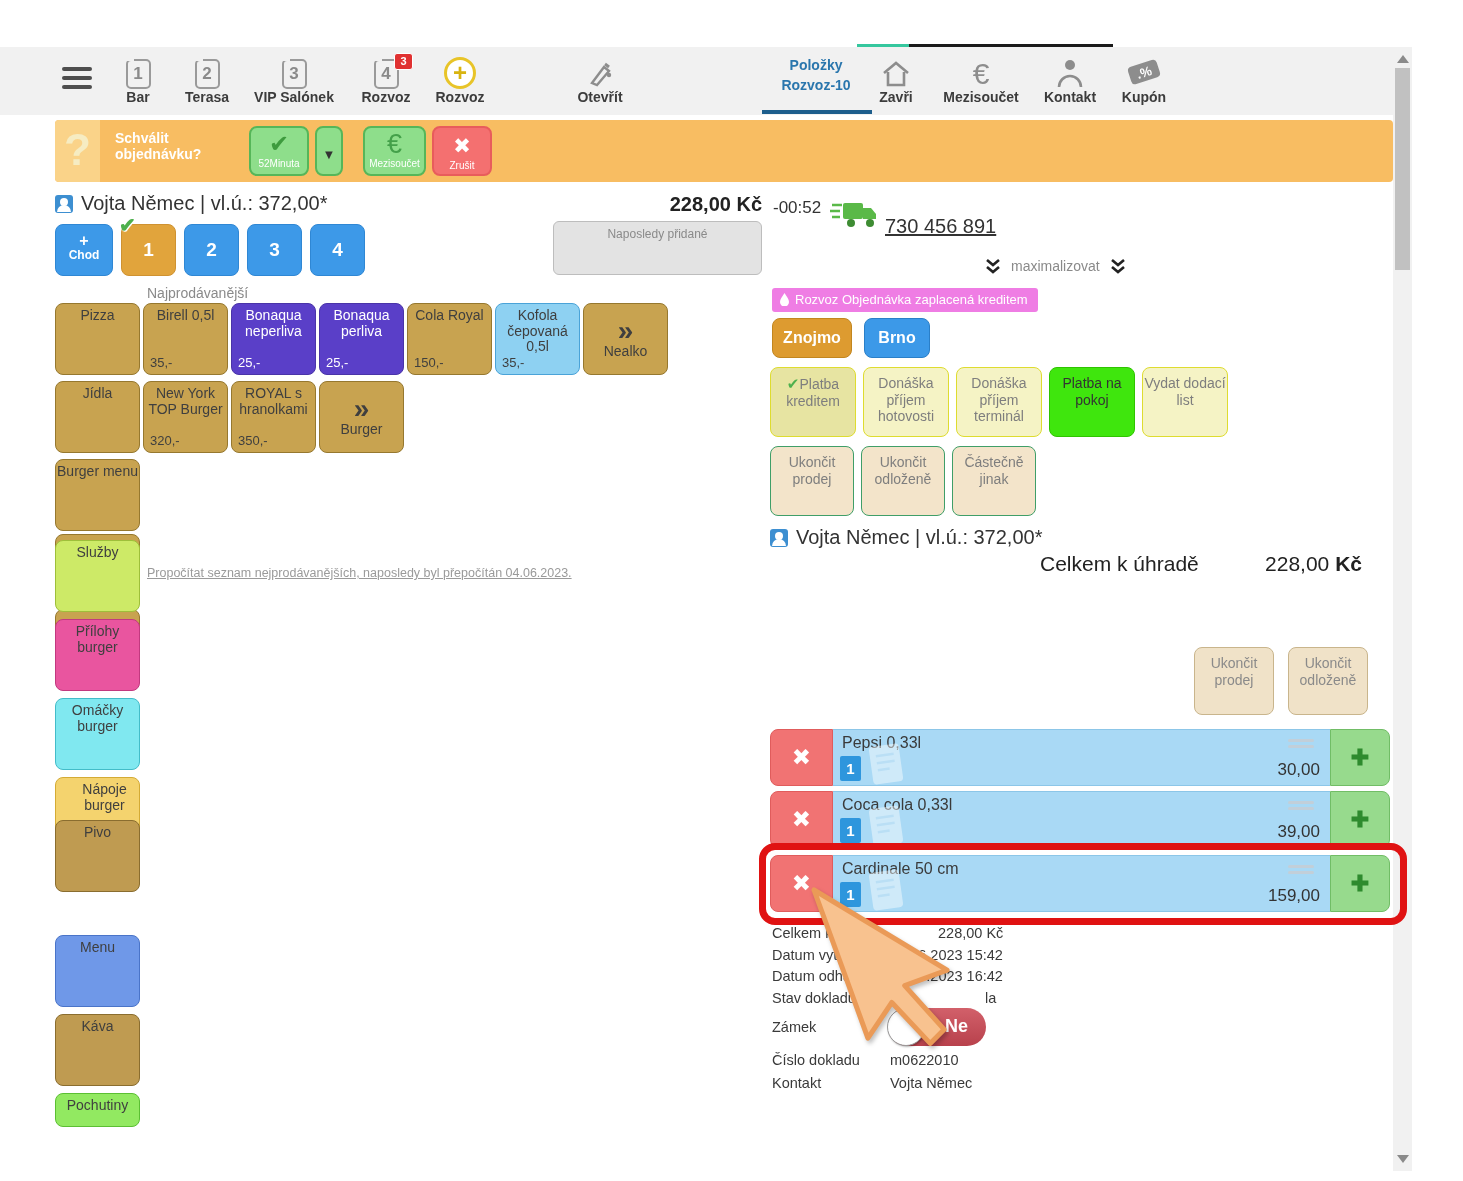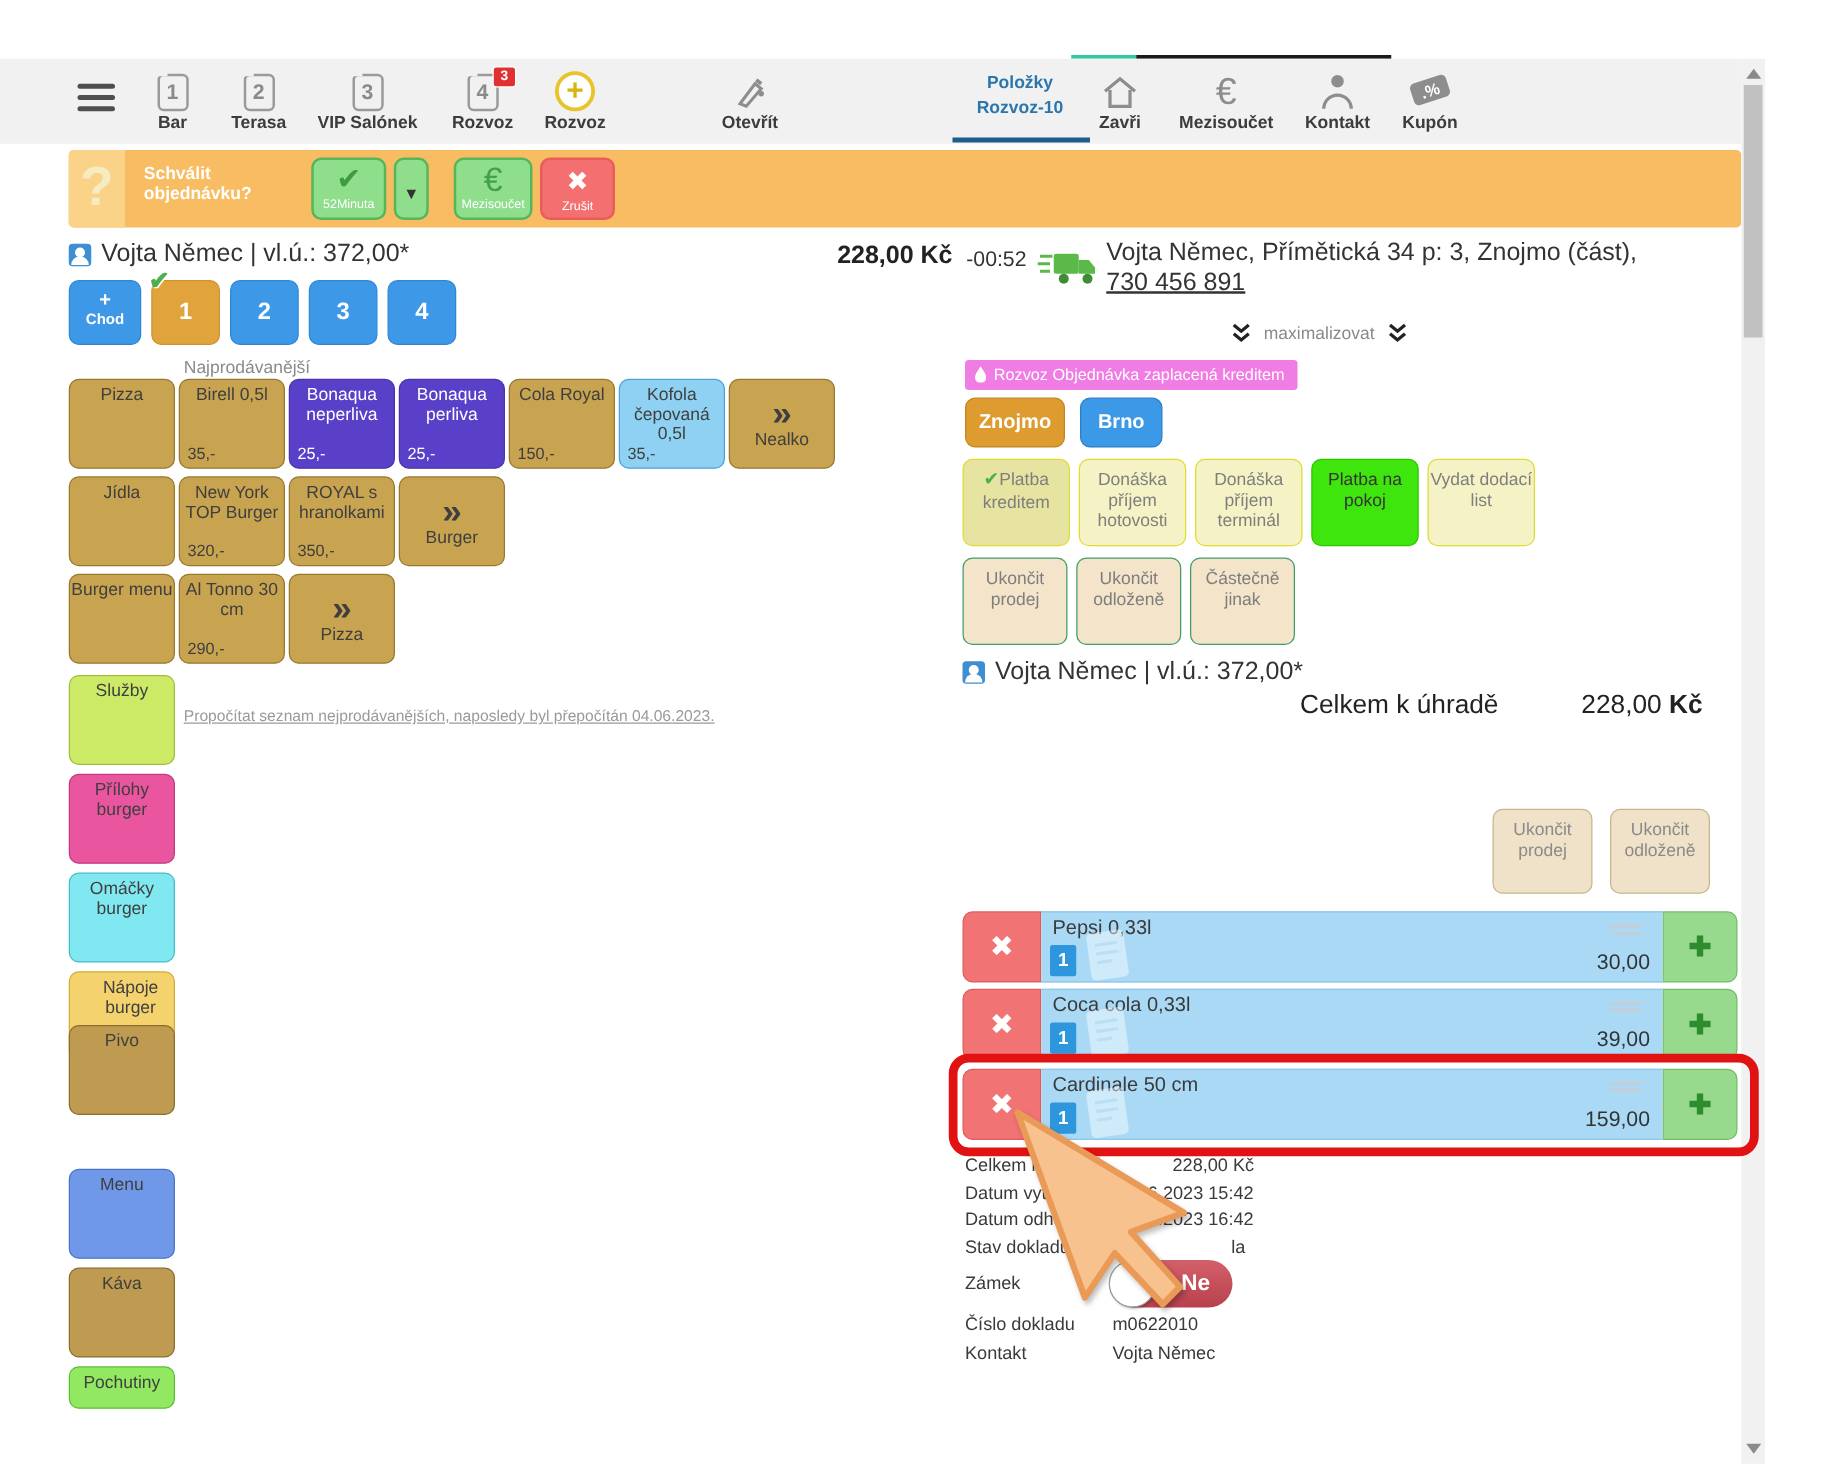--- a/index.html
+++ b/index.html
@@ -233,20 +233,21 @@
       <span class="glyph" style="font-size:21px;margin-top:5px;">✖</span>
       <span class="lbl">Zrušit</span>
     </div>
   </div>
 
   <div class="cust-row" style="left:55px;top:192px;">
     <span class="person-chip"></span>
     <span>Vojta Němec | vl.ú.: 372,00*</span>
   </div>
   <div class="abs" style="left:600px;top:193px;width:162px;text-align:right;font-size:20px;font-weight:bold;color:#222;">228,00 Kč</div>
+  <div class="gray-note-box"><span>Naposledy přidané</span></div>
 
   <div class="abs" style="left:55px;top:224px;display:flex;gap:8px;">
     <div class="course chod">
       <span class="pl">+</span>
       <span>Chod</span>
     </div>
     <div class="course active">
       <span class="chk">✔</span>
       <span>1</span>
     </div>
@@ -265,21 +266,21 @@
     <div class="tile tan"><span>Cola Royal</span><span class="price">150,-</span></div>
     <div class="tile lblue"><span>Kofola čepovaná 0,5l</span><span class="price">35,-</span></div>
     <div class="tile tan"><span class="chev">»</span><span>Nealko</span></div>
   </div>
   <div class="prow" style="left:55px;top:381px;">
     <div class="tile tan"><span>Jídla</span></div>
     <div class="tile tan"><span>New York TOP Burger</span><span class="price">320,-</span></div>
     <div class="tile tan"><span>ROYAL s hranolkami</span><span class="price">350,-</span></div>
     <div class="tile tan"><span class="chev">»</span><span>Burger</span></div>
   </div>
-  <div class="prow" style="left:55px;top:459px;">
+  <div class="prow" style="left:55px;top:459px;flex-direction:column;">
     <div class="tile tan"><span>Burger menu</span></div>
     <div class="tile tan"><span>Al Tonno 30 cm</span><span class="price">290,-</span></div>
     <div class="tile tan"><span class="chev">»</span><span>Pizza</span></div>
   </div>
 
   <div class="tile cat c-sluzby" style="top:540px;"><span>Služby</span></div>
   <div class="tile cat c-prilohy" style="top:619px;"><span>Přílohy burger</span></div>
   <div class="tile cat c-omacky" style="top:698px;"><span>Omáčky burger</span></div>
   <div class="tile cat c-napoje" style="top:777px;padding-left:14px;"><span>Nápoje burger</span></div>
   <div class="tile cat c-pivo" style="top:820px;"><span>Pivo</span></div>
@@ -291,21 +292,21 @@
 
   <div class="abs" style="left:773px;top:198px;font-size:17px;color:#333;">-00:52</div>
   <svg class="abs" style="left:830px;top:199px;" width="50" height="32" viewBox="0 0 50 32">
     <path d="M2 6 h10 M0 12 h10 M2 18 h8" stroke="#5ab948" stroke-width="2.4"></path>
     <rect x="13" y="4" width="20" height="16" rx="2" fill="#5ab948"></rect>
     <path d="M33 9 h8 l5 6 v5 h-13 z" fill="#5ab948"></path>
     <circle cx="21" cy="24" r="4" fill="#3e8c33"></circle>
     <circle cx="40" cy="24" r="4" fill="#3e8c33"></circle>
   </svg>
   <div class="addr">
-    <span>Vojta Němec, Přímětická 34 p: 3, Znojmo (část),</span><br>
+    <br>
     <span class="phone">730 456 891</span>
   </div>
 
   <div class="maxrow">
     <svg width="16" height="15" viewBox="0 0 16 15">
       <path d="M2 1 l6 5 6-5 M2 8 l6 5 6-5" fill="none" stroke="#222" stroke-width="2.6"></path>
     </svg>
     <span>maximalizovat</span>
     <svg width="16" height="15" viewBox="0 0 16 15">
       <path d="M2 1 l6 5 6-5 M2 8 l6 5 6-5" fill="none" stroke="#222" stroke-width="2.6"></path>

